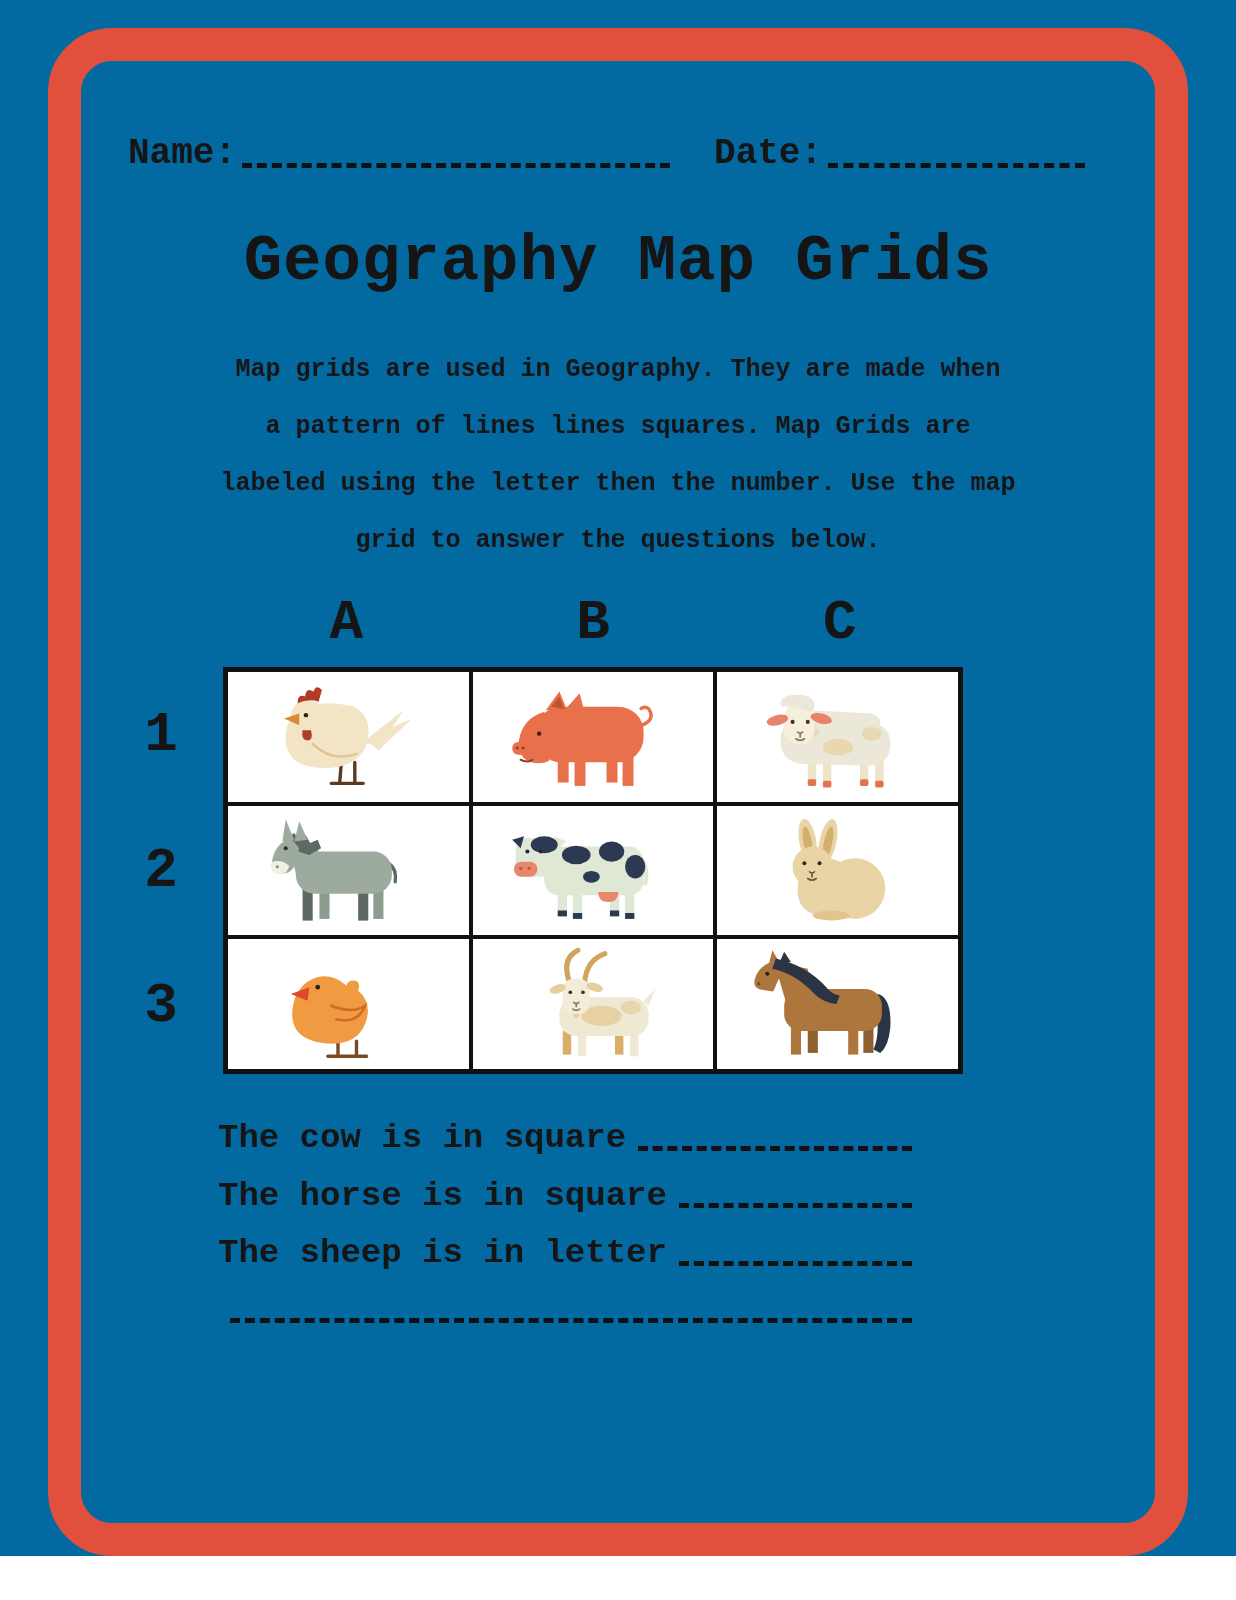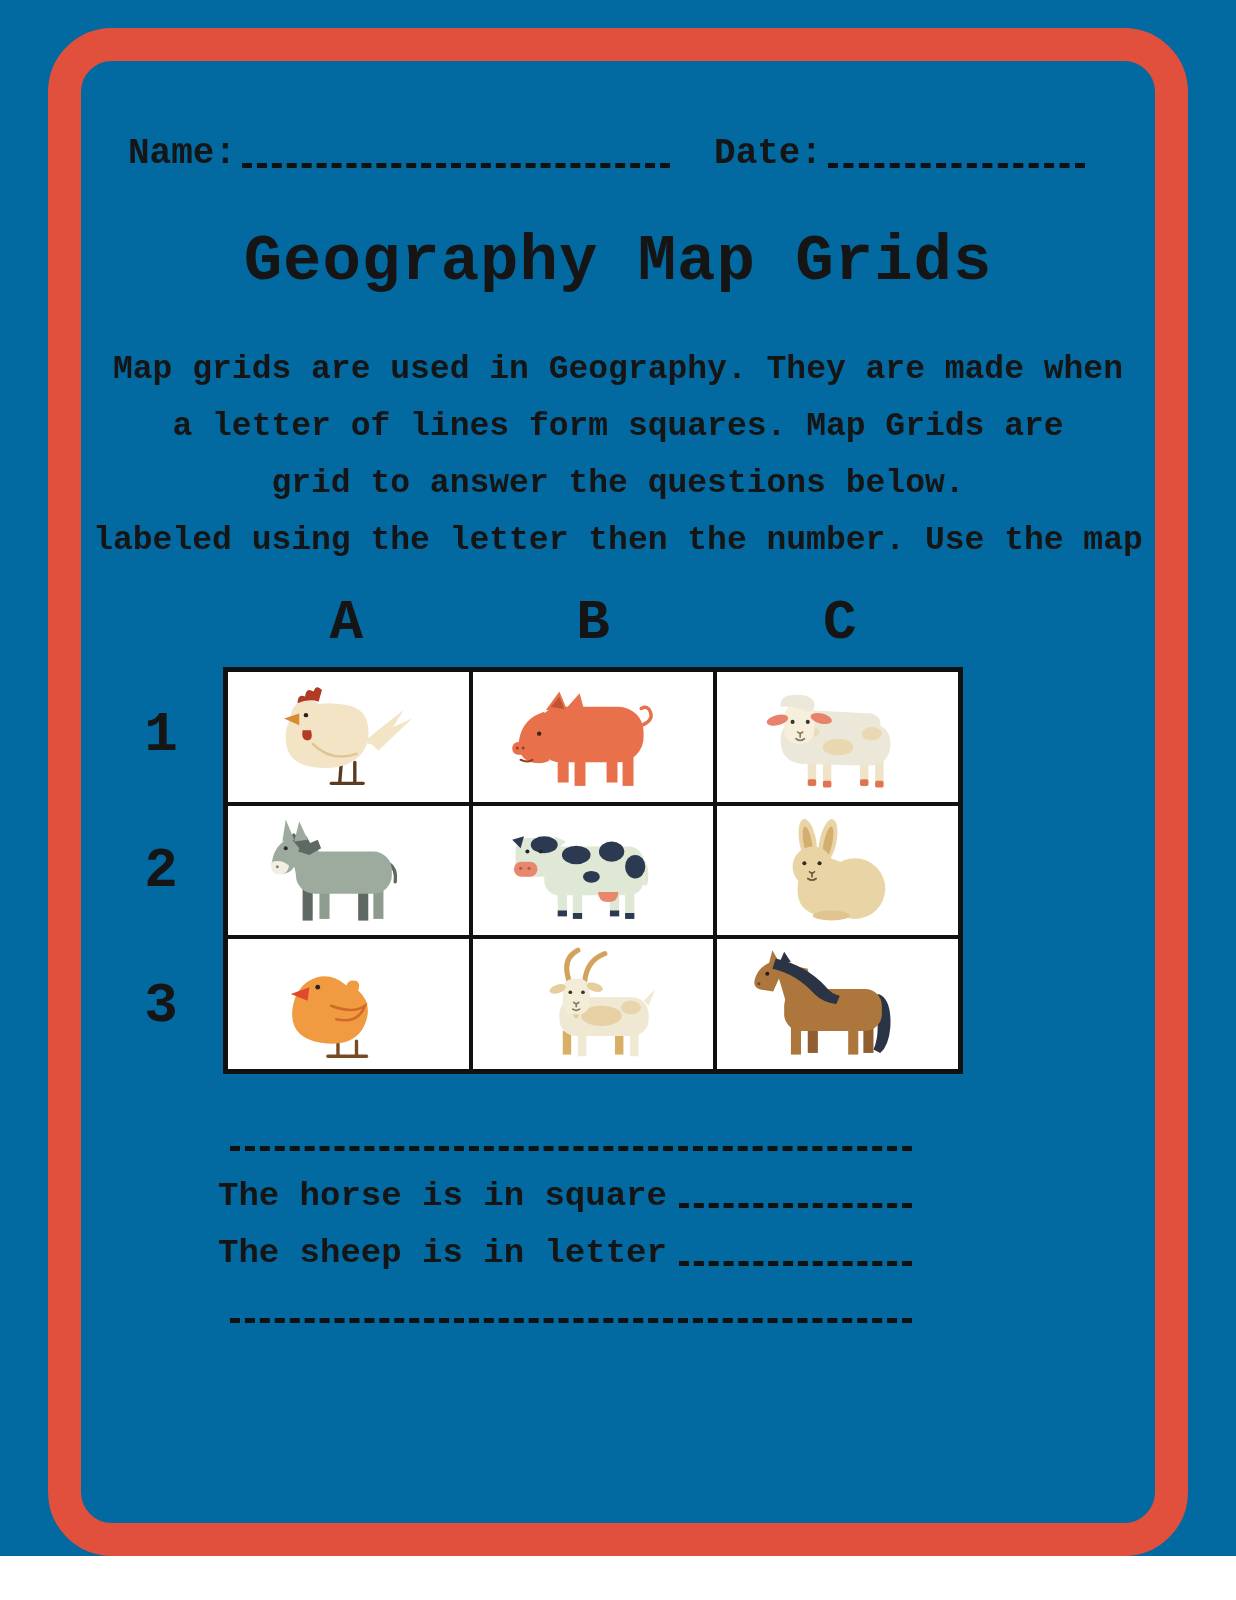--- a/index.html
+++ b/index.html
@@ -23,21 +23,21 @@
   .head-gap{width:44px;}
   .date-blank{flex:1; margin:0 0 4px 6px;}
   
   .title{
     position:absolute; left:0; top:206px; width:100%; text-align:center;
     font-size:64px; font-weight:bold; letter-spacing:1px; line-height:1;margin-top:24px;
   }
   
   .intro{
     position:absolute; left:0; top:341px; width:100%; text-align:center;
-    font-size:33px; font-weight:bold; line-height:57px;
+    font-size:25px; font-weight:bold; line-height:57px;
   }
   .intro div{white-space:nowrap;}
   
   .col-headers{
     position:absolute; left:223px; top:586px; width:740px; height:74px; display:flex;
   }
   .col-headers span{
     flex:1; text-align:center; font-size:56px; font-weight:bold; line-height:74px;
   }
   .row-headers{
@@ -76,23 +76,23 @@
     <span class="blank name-blank"></span>
     <span class="head-gap"></span>
     <span class="head-label">Date:</span>
     <span class="blank date-blank"></span>
   </div>
 
   <div class="title">Geography Map Grids</div>
 
   <div class="intro">
     <div>Map grids are used in Geography. They are made when</div>
-    <div>a letter of lines form squares. Map Grids are</div>
+    <div>a pattern of lines lines squares. Map Grids are</div>
+    <div>labeled using the letter then the number. Use the map</div>
     <div>grid to answer the questions below.</div>
-    <div>labeled using the letter then the number. Use the map</div>
   </div>
 
   <div class="col-headers">
     <span>A</span>
     <span>B</span>
     <span>C</span>
   </div>
 
   <div class="row-headers">
     <div>1</div>
@@ -288,20 +288,21 @@
         <path d="M46 12 q36 8 60 34 q6 8 16 10 l-4 10 q-16 -2 -26 -12 q-22 -24 -50 -30 z" fill="#2B3444"></path>
         <circle cx="36" cy="30" r="2.4" fill="#241f18"></circle>
         <circle cx="26" cy="42" r="1.8" fill="#6e4520"></circle>
       </svg>
     </div>
 
   </div>
 
   <div class="questions">
     <div class="q-row">
+      <span class="q-label">The cow is in square</span>
       <span class="q-blank"></span>
     </div>
     <div class="q-row">
       <span class="q-label">The horse is in square</span>
       <span class="q-blank"></span>
     </div>
     <div class="q-row">
       <span class="q-label">The sheep is in letter</span>
       <span class="q-blank"></span>
     </div>

